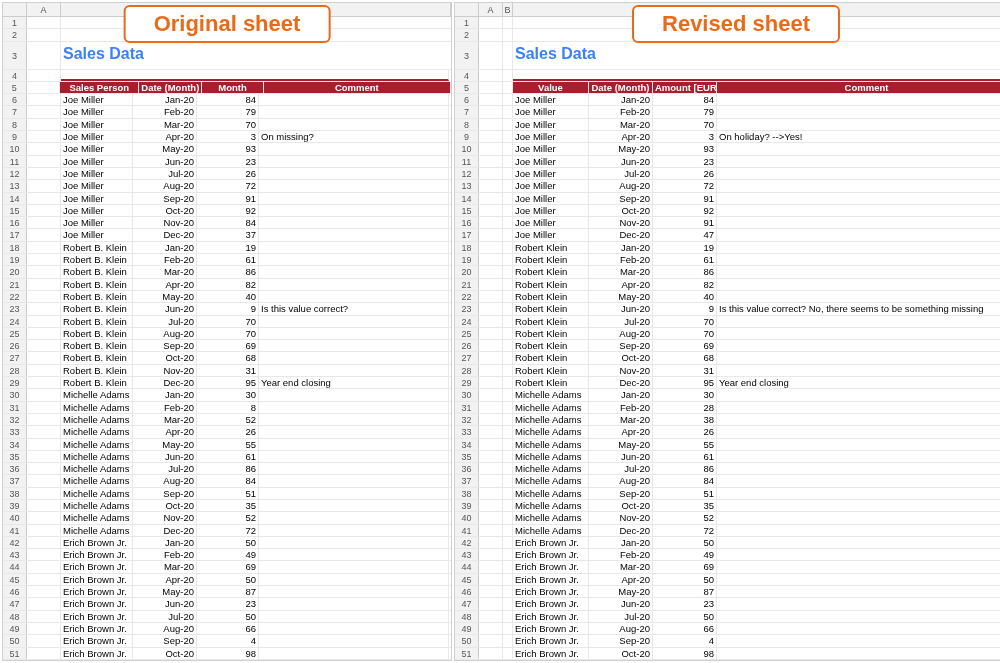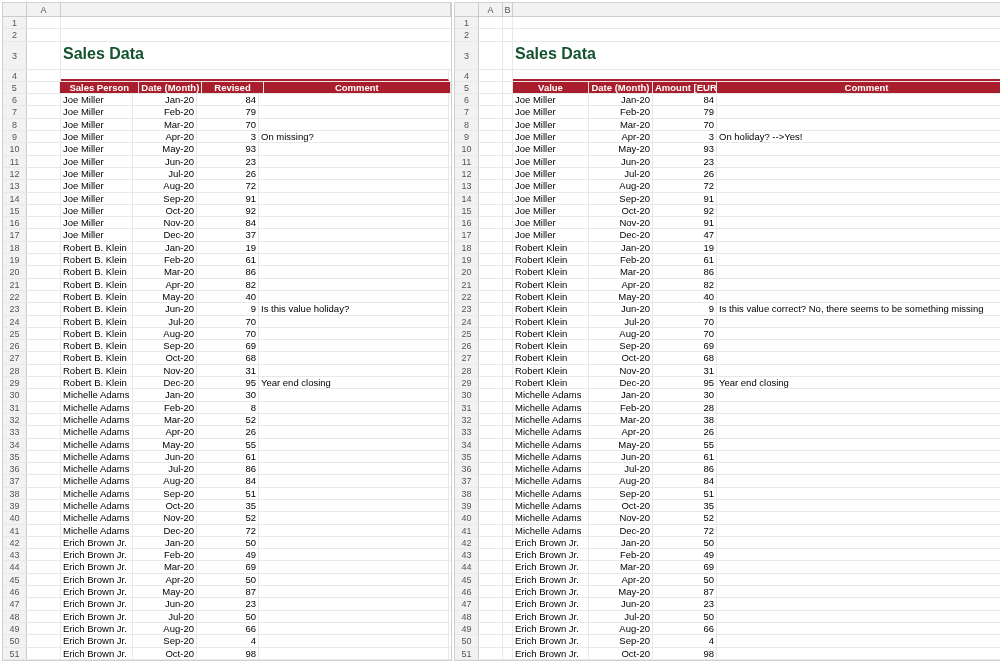--- a/index.html
+++ b/index.html
@@ -83,38 +83,39 @@
     border-right: 1px solid #e8e8e8;
     padding: 0 2px;
     font-size: 9.5px;
     line-height: 12.3px;
     overflow: hidden;
     white-space: nowrap;
   }
   .title-cell {
     font-size: 16px;
     font-weight: bold;
-    color: #14532d;
+    color: #3b82f6;
     border-right: none;
     line-height: 24px;
   }
   .title-underline { border-bottom: 2px solid #a91d2c; }
   .hcell {
     background: #a91d2c;
     color: #fff;
     font-weight: bold;
     text-align: center;
   }
   .num { text-align: right; }
   .date { text-align: right; }
 </style>
 </head>
 <body>
 
 <div class="sheet left">
+  <div class="banner">Original sheet</div>
   <div class="col-headers">
     <div class="corner"></div>
     <div class="colhead" style="width:34px">A</div>
     <div class="colhead" style="flex:1"></div>
   </div>
   <div class="rows" id="rows-left">
       <div class="row">
         <div class="rowhead">1</div>
         <div class="cell " style="width: 34px;"></div>
       </div>
@@ -130,21 +131,21 @@
       <div class="row">
         <div class="rowhead">4</div>
         <div class="cell " style="width: 34px;"></div>
         <div class="cell title-underline" style="width: 388px;"></div>
       </div>
       <div class="row">
         <div class="rowhead">5</div>
         <div class="cell " style="width: 34px;"></div>
         <div class="cell hcell" style="width: 80px;">Sales Person</div>
         <div class="cell hcell" style="width: 64px;">Date (Month)</div>
-        <div class="cell hcell" style="width: 62px;">Revised</div>
+        <div class="cell hcell" style="width: 62px;">Month</div>
         <div class="cell hcell" style="width: 190px;">Comment</div>
       </div>
       <div class="row">
         <div class="rowhead">6</div>
         <div class="cell " style="width: 34px;"></div>
         <div class="cell " style="width: 72px;">Joe Miller</div>
         <div class="cell date" style="width: 64px;">Jan-20</div>
         <div class="cell num" style="width: 62px;">84</div>
         <div class="cell " style="width: 190px;"></div>
       </div>
@@ -275,21 +276,21 @@
         <div class="cell date" style="width: 64px;">May-20</div>
         <div class="cell num" style="width: 62px;">40</div>
         <div class="cell " style="width: 190px;"></div>
       </div>
       <div class="row">
         <div class="rowhead">23</div>
         <div class="cell " style="width: 34px;"></div>
         <div class="cell " style="width: 72px;">Robert B. Klein</div>
         <div class="cell date" style="width: 64px;">Jun-20</div>
         <div class="cell num" style="width: 62px;">9</div>
-        <div class="cell " style="width: 190px;">Is this value holiday?</div>
+        <div class="cell " style="width: 190px;">Is this value correct?</div>
       </div>
       <div class="row">
         <div class="rowhead">24</div>
         <div class="cell " style="width: 34px;"></div>
         <div class="cell " style="width: 72px;">Robert B. Klein</div>
         <div class="cell date" style="width: 64px;">Jul-20</div>
         <div class="cell num" style="width: 62px;">70</div>
         <div class="cell " style="width: 190px;"></div>
       </div>
       <div class="row">
@@ -513,20 +514,21 @@
         <div class="cell " style="width: 34px;"></div>
         <div class="cell " style="width: 72px;">Erich Brown Jr.</div>
         <div class="cell date" style="width: 64px;">Nov-20</div>
         <div class="cell num" style="width: 62px;">0</div>
         <div class="cell " style="width: 190px;">Something missing here?</div>
       </div>
     </div>
 </div>
 
 <div class="sheet right">
+  <div class="banner">Revised sheet</div>
   <div class="col-headers">
     <div class="corner"></div>
     <div class="colhead" style="width:24px">A</div>
     <div class="colhead" style="width:10px">B</div>
     <div class="colhead" style="flex:1"></div>
   </div>
   <div class="rows" id="rows-right">
       <div class="row">
         <div class="rowhead">1</div>
         <div class="cell " style="width: 24px;"></div>

